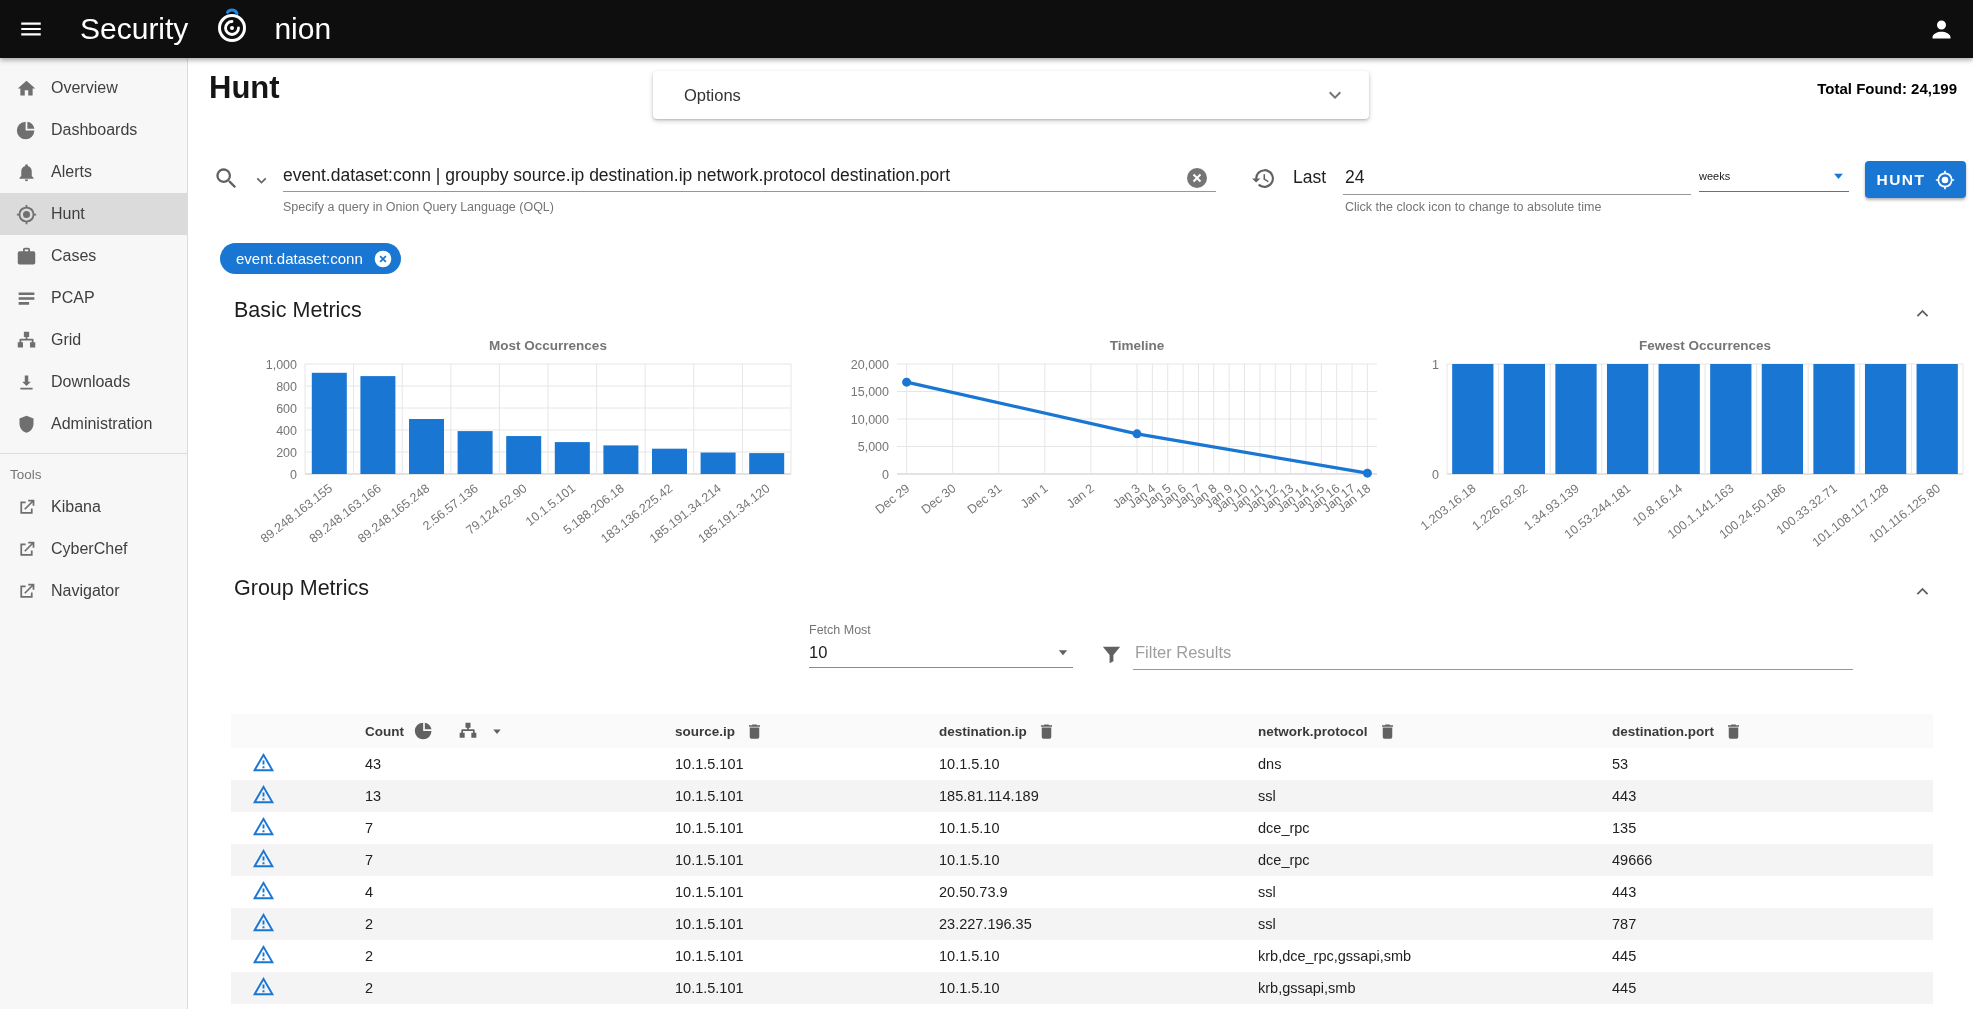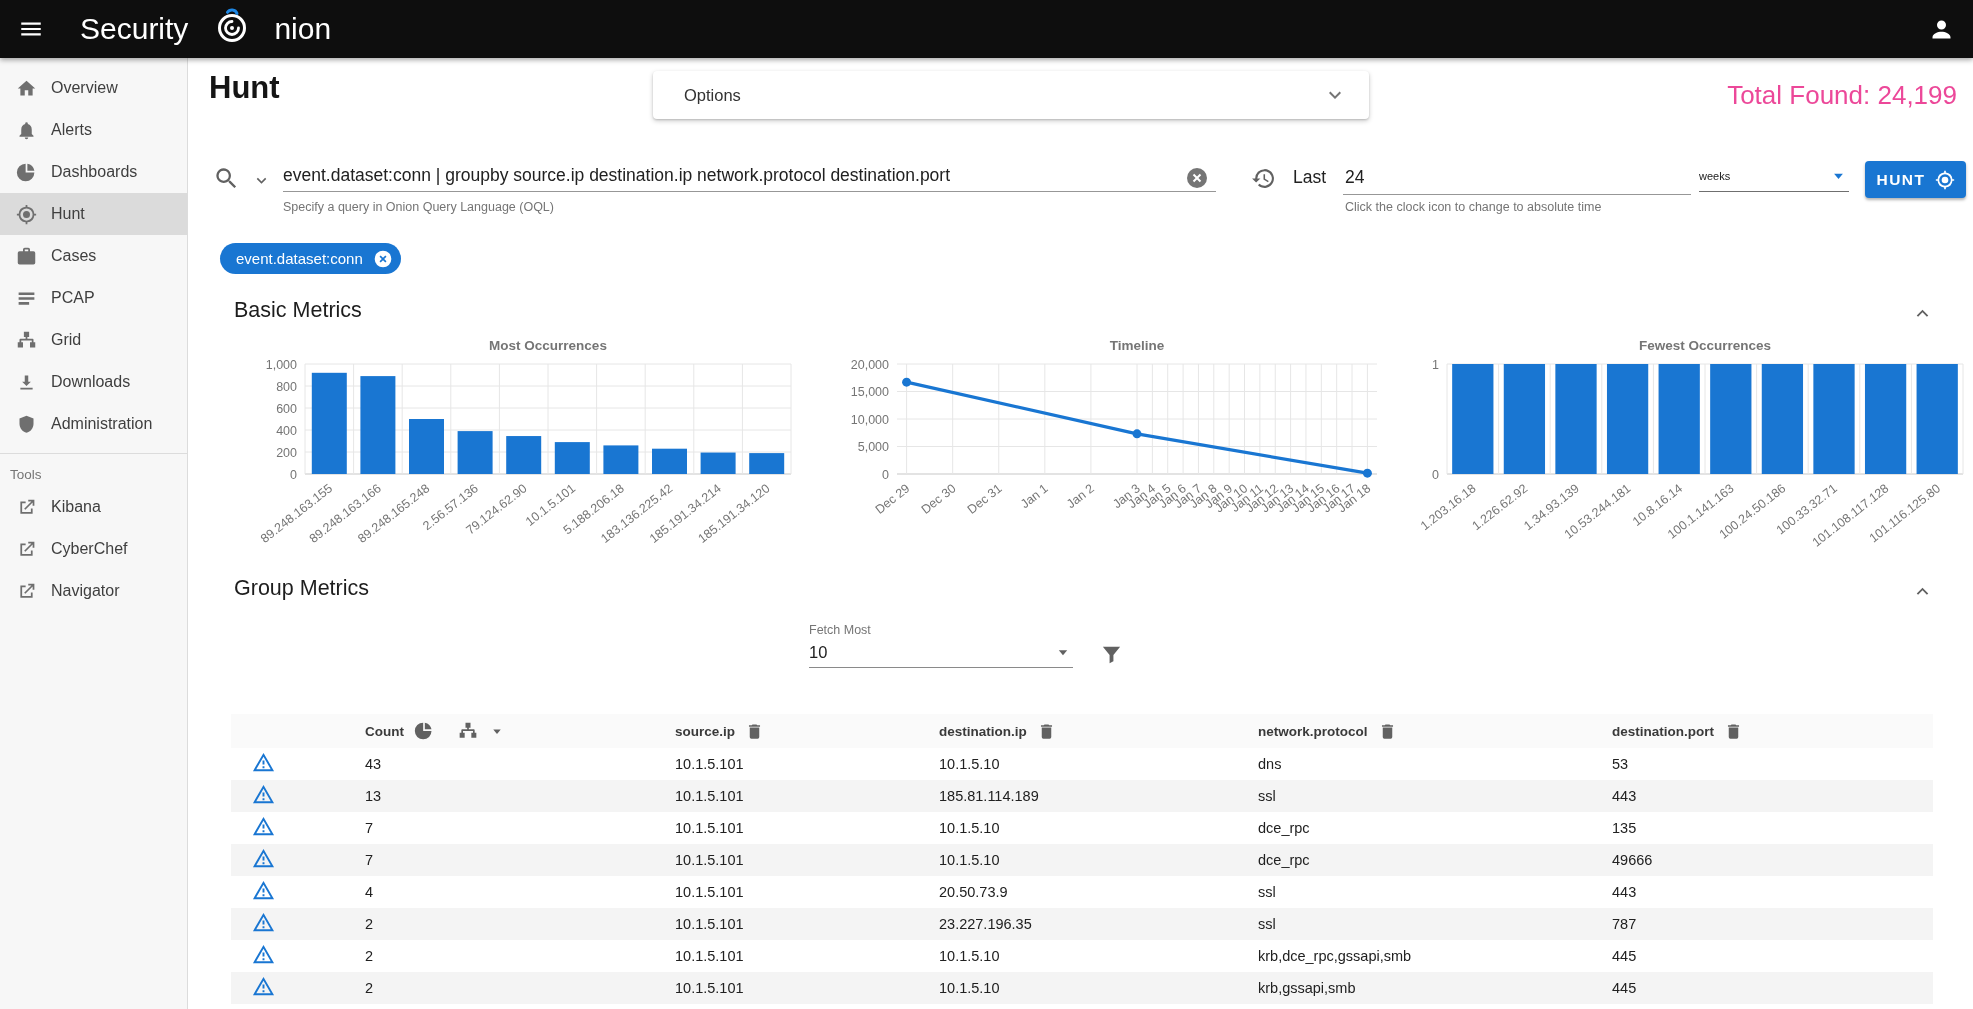--- a/index.html
+++ b/index.html
@@ -26,21 +26,21 @@
   .tools-label{padding:13px 0 4px 10px;font-size:13.5px;color:#757575;}
 
   
   .main{position:absolute;top:58px;left:195px;right:0;bottom:0;background:#fff;}
   .page-title{position:absolute;left:14px;top:12px;font-size:31px;font-weight:bold;color:#151515;}
   .options-card{position:absolute;left:458px;top:13px;width:716px;height:48px;background:#fff;
                 border-radius:4px;box-shadow:0 2px 5px rgba(0,0,0,.2),0 1px 2px rgba(0,0,0,.14);
                 display:flex;align-items:center;padding:0 22px 0 31px;box-sizing:border-box;
                 font-size:16.5px;color:#333;cursor:pointer;}
   .options-card svg{margin-left:auto;width:24px;height:24px;fill:#757575;}
-  .total-found{position:absolute;right:16px;top:22px;font-size:26px;font-weight:normal;color:#ec4899;}
+  .total-found{position:absolute;right:16px;top:22px;font-size:15px;font-weight:bold;color:#000000;}
 
   
   .query-row{position:absolute;left:0;top:100px;right:0;height:58px;}
   .qr-abs{position:absolute;}
   .query-input{position:absolute;left:88px;top:2px;width:933px;height:32px;border:none;outline:none;
                border-bottom:1px solid #979797;font-size:17.5px;color:#212121;background:transparent;
                padding:0 40px 0 0;box-sizing:border-box;font-family:"Liberation Sans",sans-serif;}
   .time-input{position:absolute;left:1148px;top:2px;width:344px;height:32px;border:none;outline:none;
               border-bottom:1px solid #979797;font-size:17.5px;color:#212121;background:transparent;
               font-family:"Liberation Sans",sans-serif;}
@@ -116,29 +116,29 @@
   <nav class="sidebar">
     <div>
         <div class="side-item">
           <svg viewBox="0 0 24 24" width="21" height="21">
             <path d="M10 20v-6h4v6h5v-8h3L12 3 2 12h3v8z"></path>
           </svg>
           <span>Overview</span>
         </div>
         <div class="side-item">
           <svg viewBox="0 0 24 24" width="21" height="21">
+            <path d="M11 2A10 10 0 1 0 21 12H11V2zm2 0v8h8a10 10 0 0 0-8-8z"></path>
+          </svg>
+          <span>Dashboards</span>
+        </div>
+        <div class="side-item">
+          <svg viewBox="0 0 24 24" width="21" height="21">
             <path d="M12 22a2 2 0 0 0 2-2h-4a2 2 0 0 0 2 2zm6-6v-5c0-3.07-1.63-5.64-4.5-6.32V4a1.5 1.5 0 0 0-3 0v.68C7.64 5.36 6 7.92 6 11v5l-2 2v1h16v-1l-2-2z"></path>
           </svg>
           <span>Alerts</span>
-        </div>
-        <div class="side-item">
-          <svg viewBox="0 0 24 24" width="21" height="21">
-            <path d="M11 2A10 10 0 1 0 21 12H11V2zm2 0v8h8a10 10 0 0 0-8-8z"></path>
-          </svg>
-          <span>Dashboards</span>
         </div>
         <div class="side-item selected">
           <svg viewBox="0 0 24 24" width="21" height="21">
             <path d="M12 8a4 4 0 1 0 0 8 4 4 0 0 0 0-8zm8.94 3A8.99 8.99 0 0 0 13 3.06V1h-2v2.06A8.99 8.99 0 0 0 3.06 11H1v2h2.06A8.99 8.99 0 0 0 11 20.94V23h2v-2.06A8.99 8.99 0 0 0 20.94 13H23v-2h-2.06zM12 19a7 7 0 1 1 0-14 7 7 0 0 1 0 14z"></path>
           </svg>
           <span>Hunt</span>
         </div>
         <div class="side-item">
           <svg viewBox="0 0 24 24" width="21" height="21">
             <path d="M8 6V4a2 2 0 0 1 2-2h4a2 2 0 0 1 2 2v2h4a2 2 0 0 1 2 2v11a2 2 0 0 1-2 2H4a2 2 0 0 1-2-2V8a2 2 0 0 1 2-2h4zm2-2v2h4V4h-4z"></path>
@@ -415,20 +415,21 @@
       <div class="fval">
         <span>10</span>
         <svg viewBox="0 0 24 24">
             <path d="M7 10h10l-5 6z"></path>
           </svg>
       </div>
     </div>
     <svg class="funnel" viewBox="0 0 24 24">
         <path d="M3 4h18l-7 8.5V19l-4 2v-8.5L3 4z"></path>
       </svg>
+    <input class="filter-input" type="text" placeholder="Filter Results" style="">
 
     <div class="gtable">
       <div class="thead">
         <div class="hc"></div>
         <div class="hc">
           <span>Count</span>
           <svg width="20" height="20" viewBox="0 0 24 24">
               <path d="M11 2A10 10 0 1 0 21 12H11V2zm2 0v8h8a10 10 0 0 0-8-8z"></path>
             </svg>
           <svg width="20" height="20" viewBox="0 0 24 24" style="margin-left:14px">

